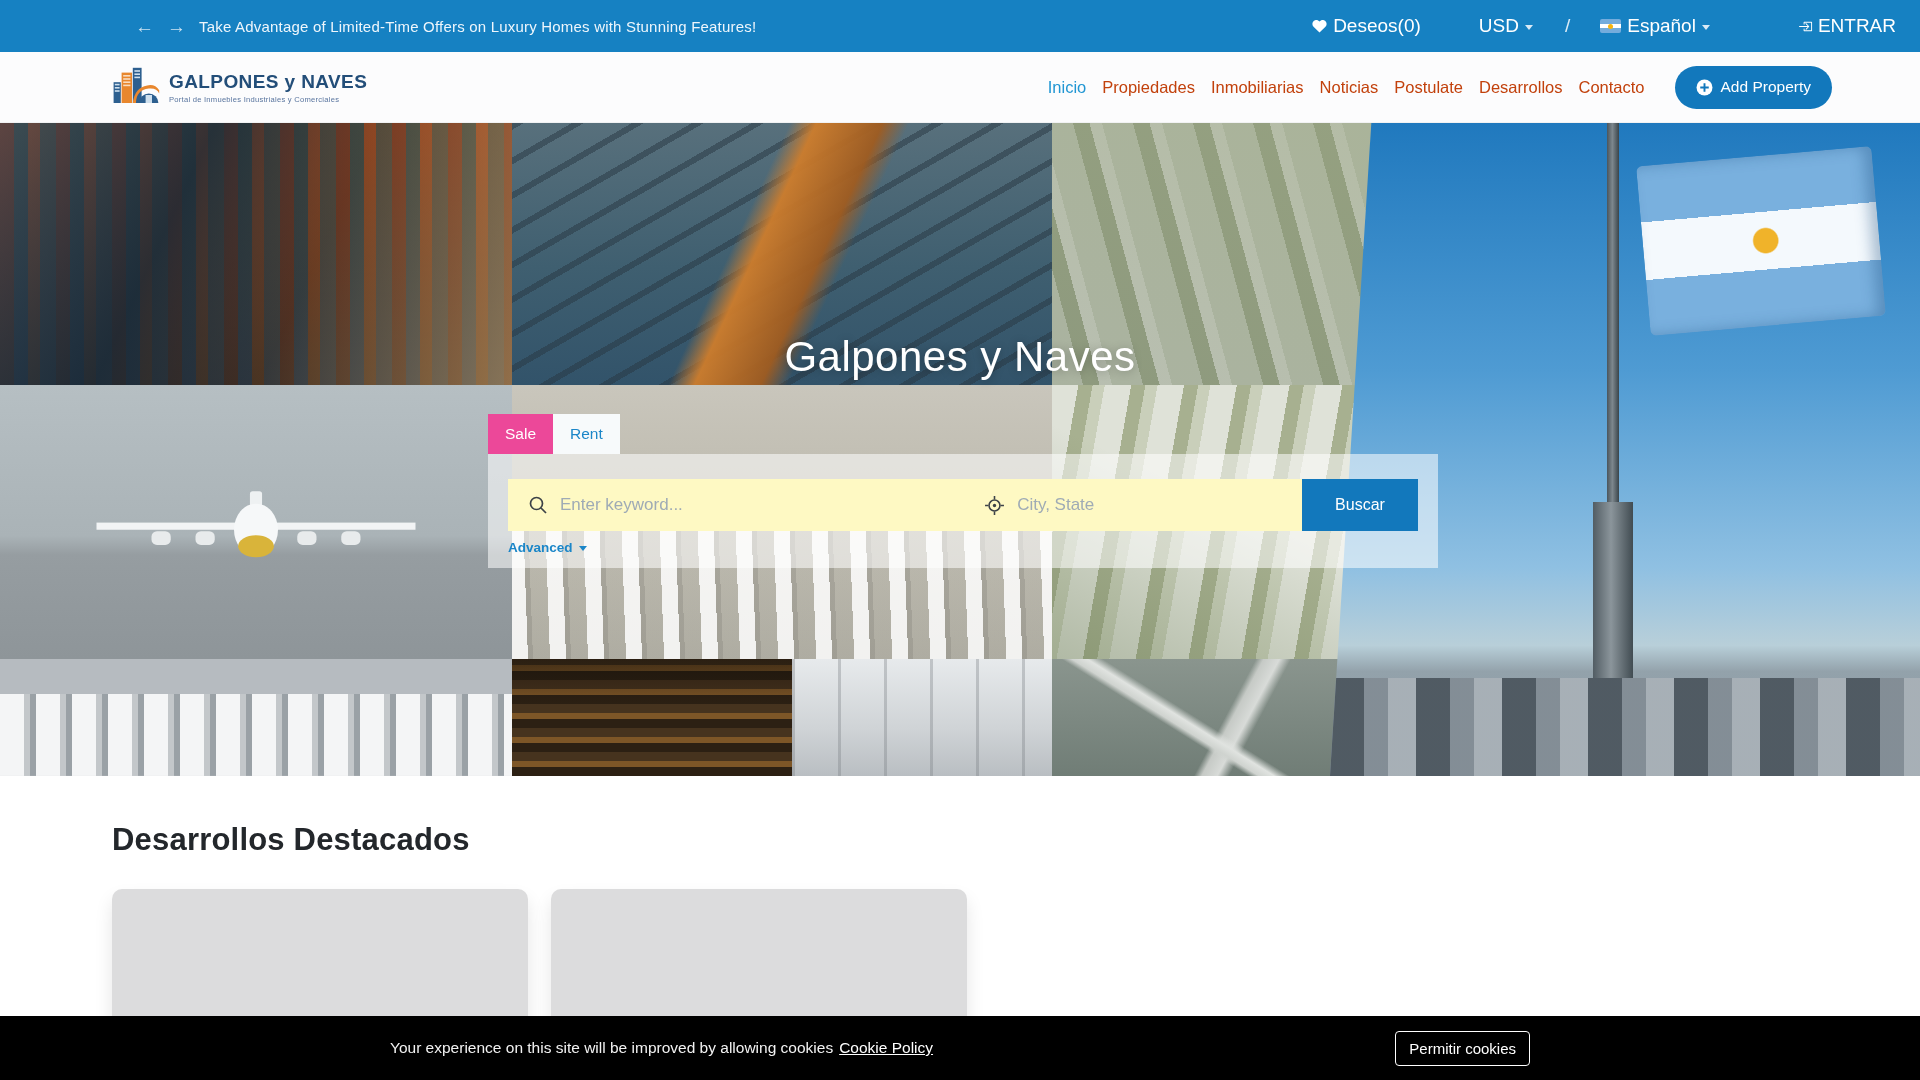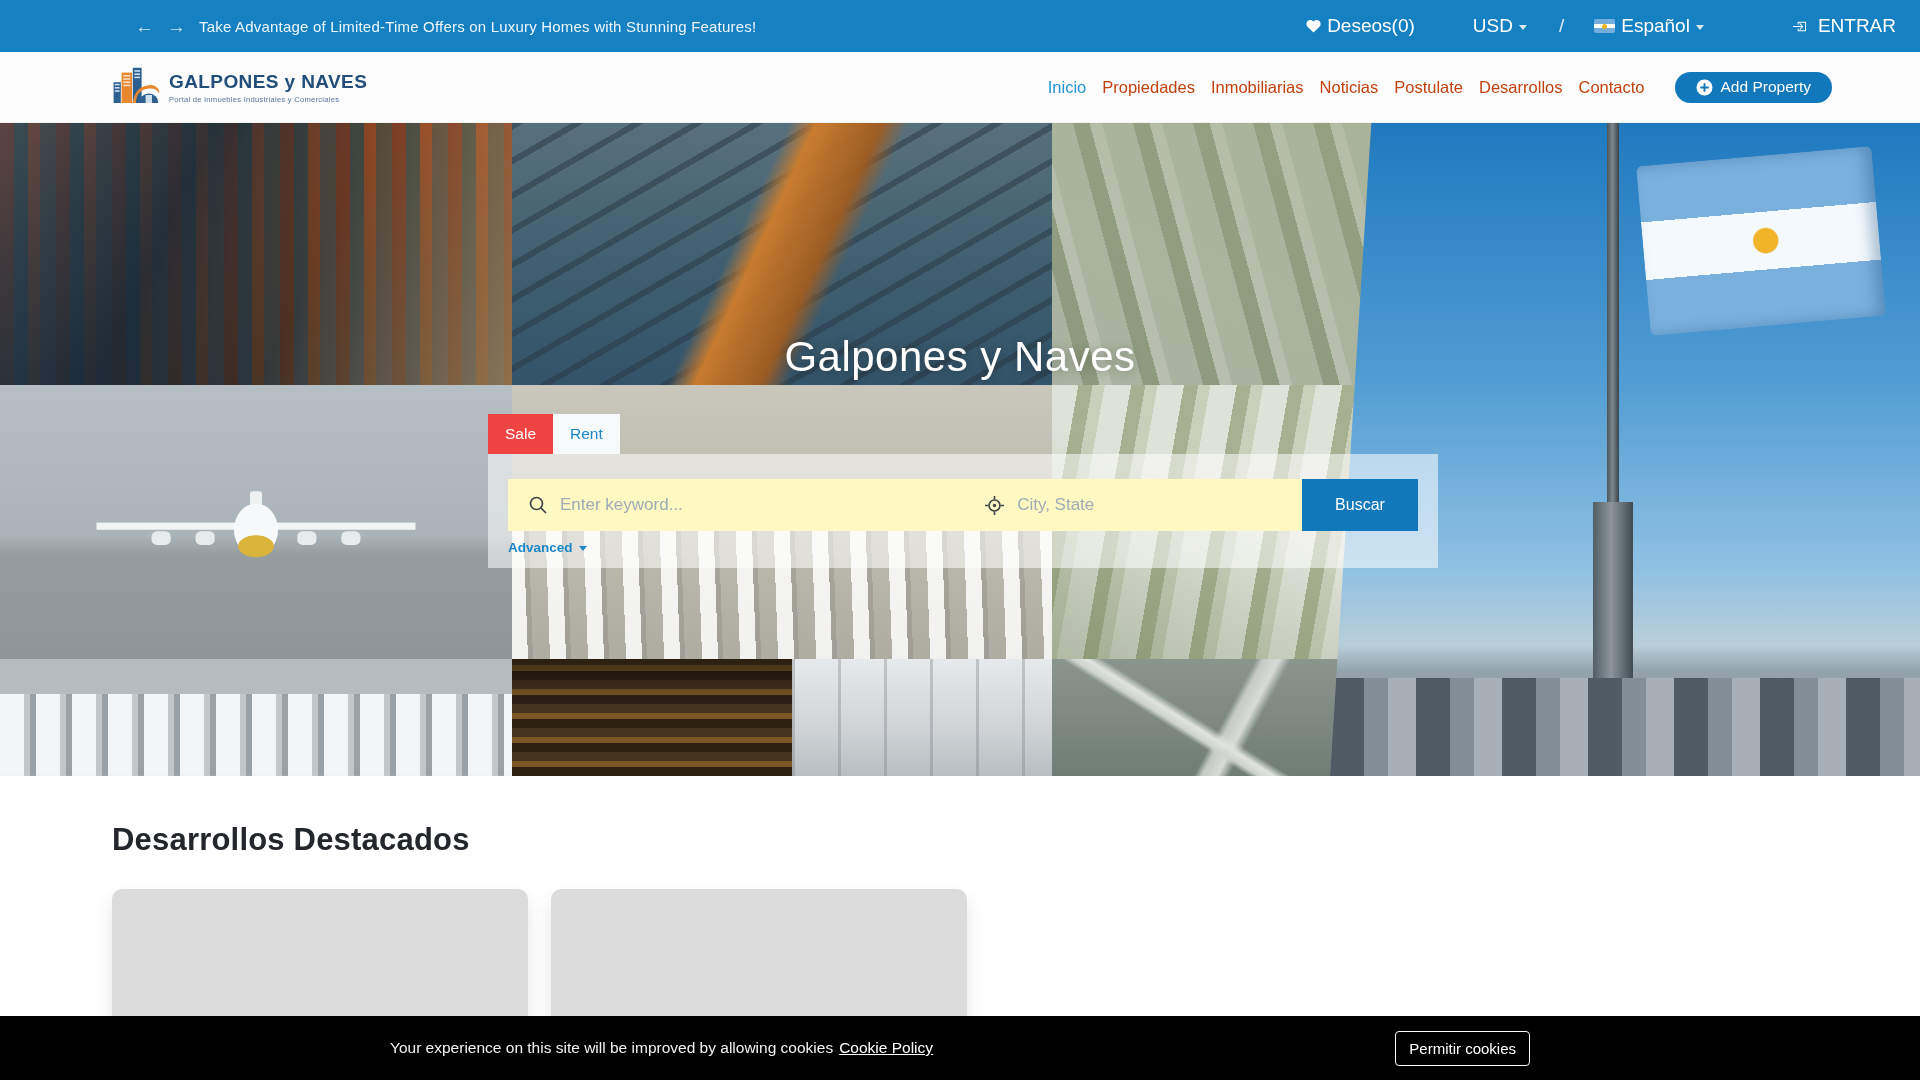--- a/index.html
+++ b/index.html
@@ -10,35 +10,35 @@
   
   .topbar { height:52px; background:#1681c2; display:flex; align-items:center; padding:0 24px 0 135px; color:#fff; }
   .tb-left { display:flex; align-items:center; gap:13px; }
   .tb-arrow { font-size:19px; color:rgba(255,255,255,.78); cursor:pointer; line-height:1; }
   .tb-announce { font-size:15px; color:#eef6fc; letter-spacing:.2px; }
   .tb-right { margin-left:auto; display:flex; align-items:center; font-size:19px; }
   .tb-item { display:flex; align-items:center; gap:6px; cursor:pointer; color:#fff; }
   .tb-currency { margin-left:58px; }
   .tb-slash { margin-left:32px; color:#dcecf7; cursor:default; }
   .tb-lang { margin-left:30px; }
-  .tb-login { margin-left:88px; gap:11px;text-align:center; }
+  .tb-login { margin-left:88px; gap:5px;text-align:center; }
   .caret-down { width:0; height:0; border-left:4px solid transparent; border-right:4px solid transparent; border-top:5px solid #d9eaf6; margin-top:2px; }
   .ar-mini-flag { width:21px; height:14px; border-radius:2px; overflow:hidden; position:relative;
     background:linear-gradient(180deg,#74acdc 0 33%,#ffffff 33% 67%,#74acdc 67% 100%); }
   .ar-mini-flag::after { content:""; position:absolute; left:50%; top:50%; width:5px; height:5px; margin:-2.5px 0 0 -2.5px; border-radius:50%; background:#f6b40e; }
 
   
   .header { height:71px; background:#fcfcfd; display:flex; align-items:center; padding:0 88px 0 112px; border-bottom:1px solid #f1f2f3; }
   .brand { display:flex; align-items:center; gap:9px; cursor:pointer; }
   .brand-text .brand-name { font-size:19px; font-weight:bold; color:#234e79; letter-spacing:.4px; }
   .brand-text .brand-tag { font-size:7.6px; color:#58749e; margin-top:2px; letter-spacing:.25px; }
   .nav { margin-left:auto; display:flex; align-items:center; gap:16px; }
   .nav-item { font-size:16.5px; color:#c2410c; cursor:pointer; }
   .nav-item.active { color:#2196d3; }
-  .add-btn { margin-left:30px; height:31px; padding:0 21px; border:none; border-radius:24px; background:#1278bc; color:#fff; font-size:15.5px; font-family:"Liberation Sans",sans-serif; display:flex; align-items:center; gap:8px; cursor:pointer; }
+  .add-btn { margin-left:30px; height:43px; padding:0 21px; border:none; border-radius:24px; background:#1278bc; color:#fff; font-size:15.5px; font-family:"Liberation Sans",sans-serif; display:flex; align-items:center; gap:8px; cursor:pointer; }
 
   
   .hero { position:relative; height:653px; background:#76838d; overflow:hidden; }
   .tile { position:absolute; }
   .t-port { left:0; top:0; width:512px; height:262px;
     background:
       linear-gradient(115deg, rgba(70,88,104,.55) 0%, rgba(30,45,58,.8) 34%, rgba(120,100,80,.25) 60%, rgba(225,180,120,.55) 100%),
       repeating-linear-gradient(90deg,#9a4a2e 0 14px,#3e698c 14px 28px,#c2652f 28px 40px,#5d6e7c 40px 56px),
       linear-gradient(180deg,#c89a6a,#4c5a66);
     background-blend-mode:normal,multiply,normal; }
@@ -97,21 +97,21 @@
     background:
       repeating-linear-gradient(90deg, rgba(70,80,88,.85) 0 34px, rgba(130,140,148,.85) 34px 58px, rgba(172,180,186,.85) 58px 86px),
       #8a97a1; }
 
   .hero-title { position:absolute; left:0; top:210px; width:100%; text-align:center; font-size:42px; font-weight:500; color:#ffffff; letter-spacing:.5px; text-shadow:0 1px 10px rgba(0,0,0,.28); }
 
   
   .search-wrap { position:absolute; left:488px; top:291px; width:950px; }
   .tabs { display:flex; }
   .tab { height:40px; display:flex; align-items:center; padding:0 17px; font-size:15.5px; cursor:pointer; }
-  .tab-sale { background:#ef4444; color:#ffffff; }
+  .tab-sale { background:#ec4899; color:#ffffff; }
   .tab-rent { background:rgba(249,252,254,.96); color:#1b86c8; }
   .panel { background:rgba(255,255,255,.55); padding:25px 20px 12px 20px; }
   .search-row { display:flex; align-items:stretch; height:52px; background:#fef9c3; }
   .input-seg { display:flex; align-items:center; }
   .seg-kw { flex:1.35; }
   .seg-loc { flex:1; }
   .seg-icon { margin:0 12px 0 20px; display:flex; align-items:center; }
   .search-row input { border:none; outline:none; width:100%; font-size:17px; color:#333; font-family:"Liberation Sans",sans-serif; background:transparent; }
   .search-row input::placeholder { color:#9fabb5; }
   .buscar-btn { width:116px; border:none; background:#1278bc; color:#fff; font-size:16px; cursor:pointer; font-family:"Liberation Sans",sans-serif; }

